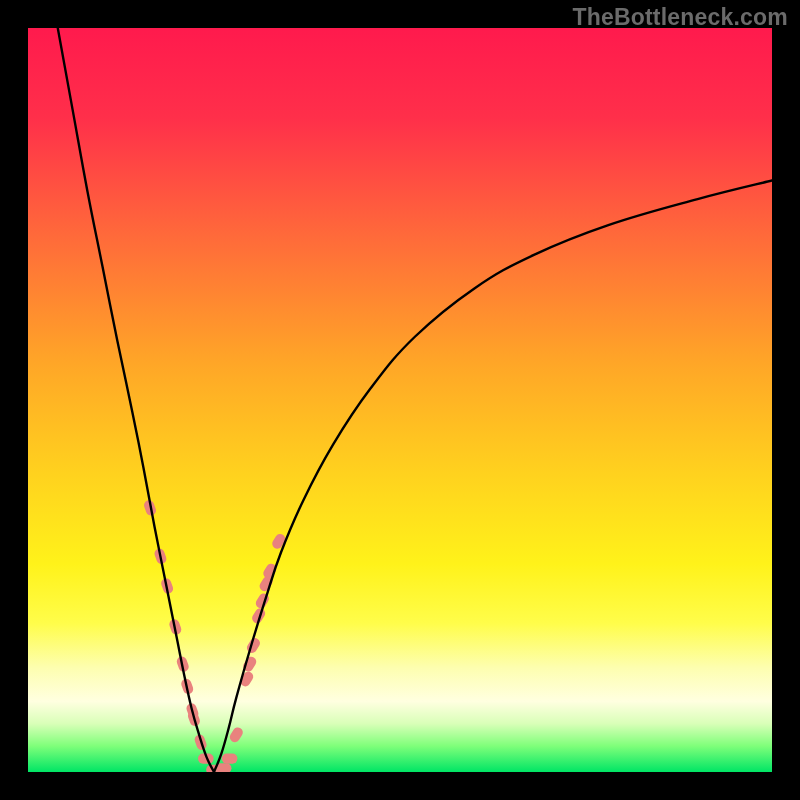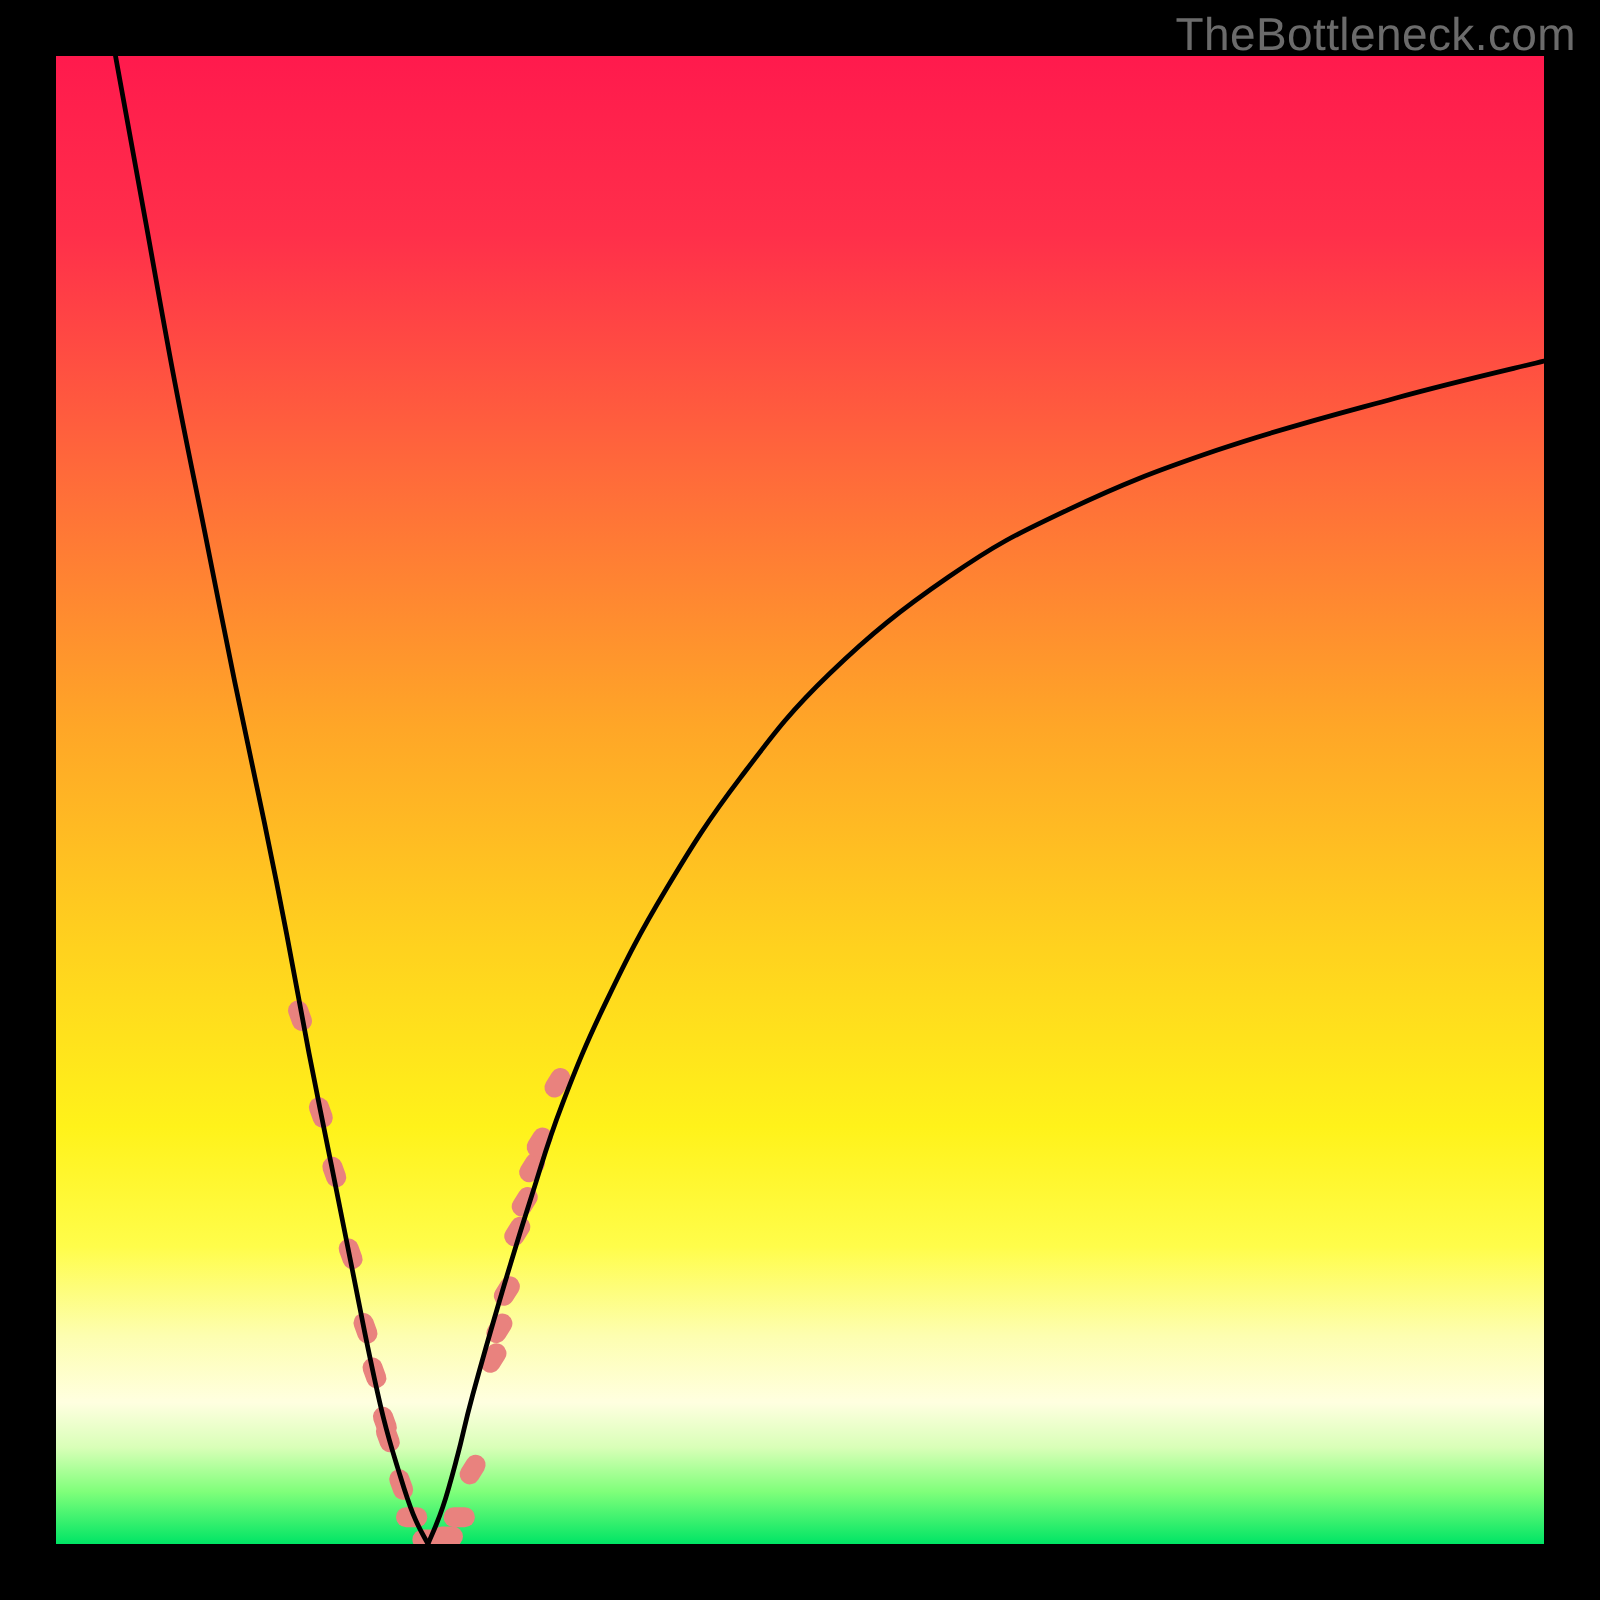--- a/index.html
+++ b/index.html
@@ -30,21 +30,21 @@
   .gradient-bg {
     position: absolute;
     inset: 0;
   }
   .watermark {
     position: absolute;
     top: 4px;
     right: 12px;
     color: #6b6b6b;
     font-size: 23px;
-    font-weight: 400;
+    font-weight: 700;
     letter-spacing: 0.2px;
     font-family: Arial, Helvetica, sans-serif;
     user-select: none;
   }
   svg.curve {
     position: absolute;
     inset: 0;
     width: 100%;
     height: 100%;
   }

